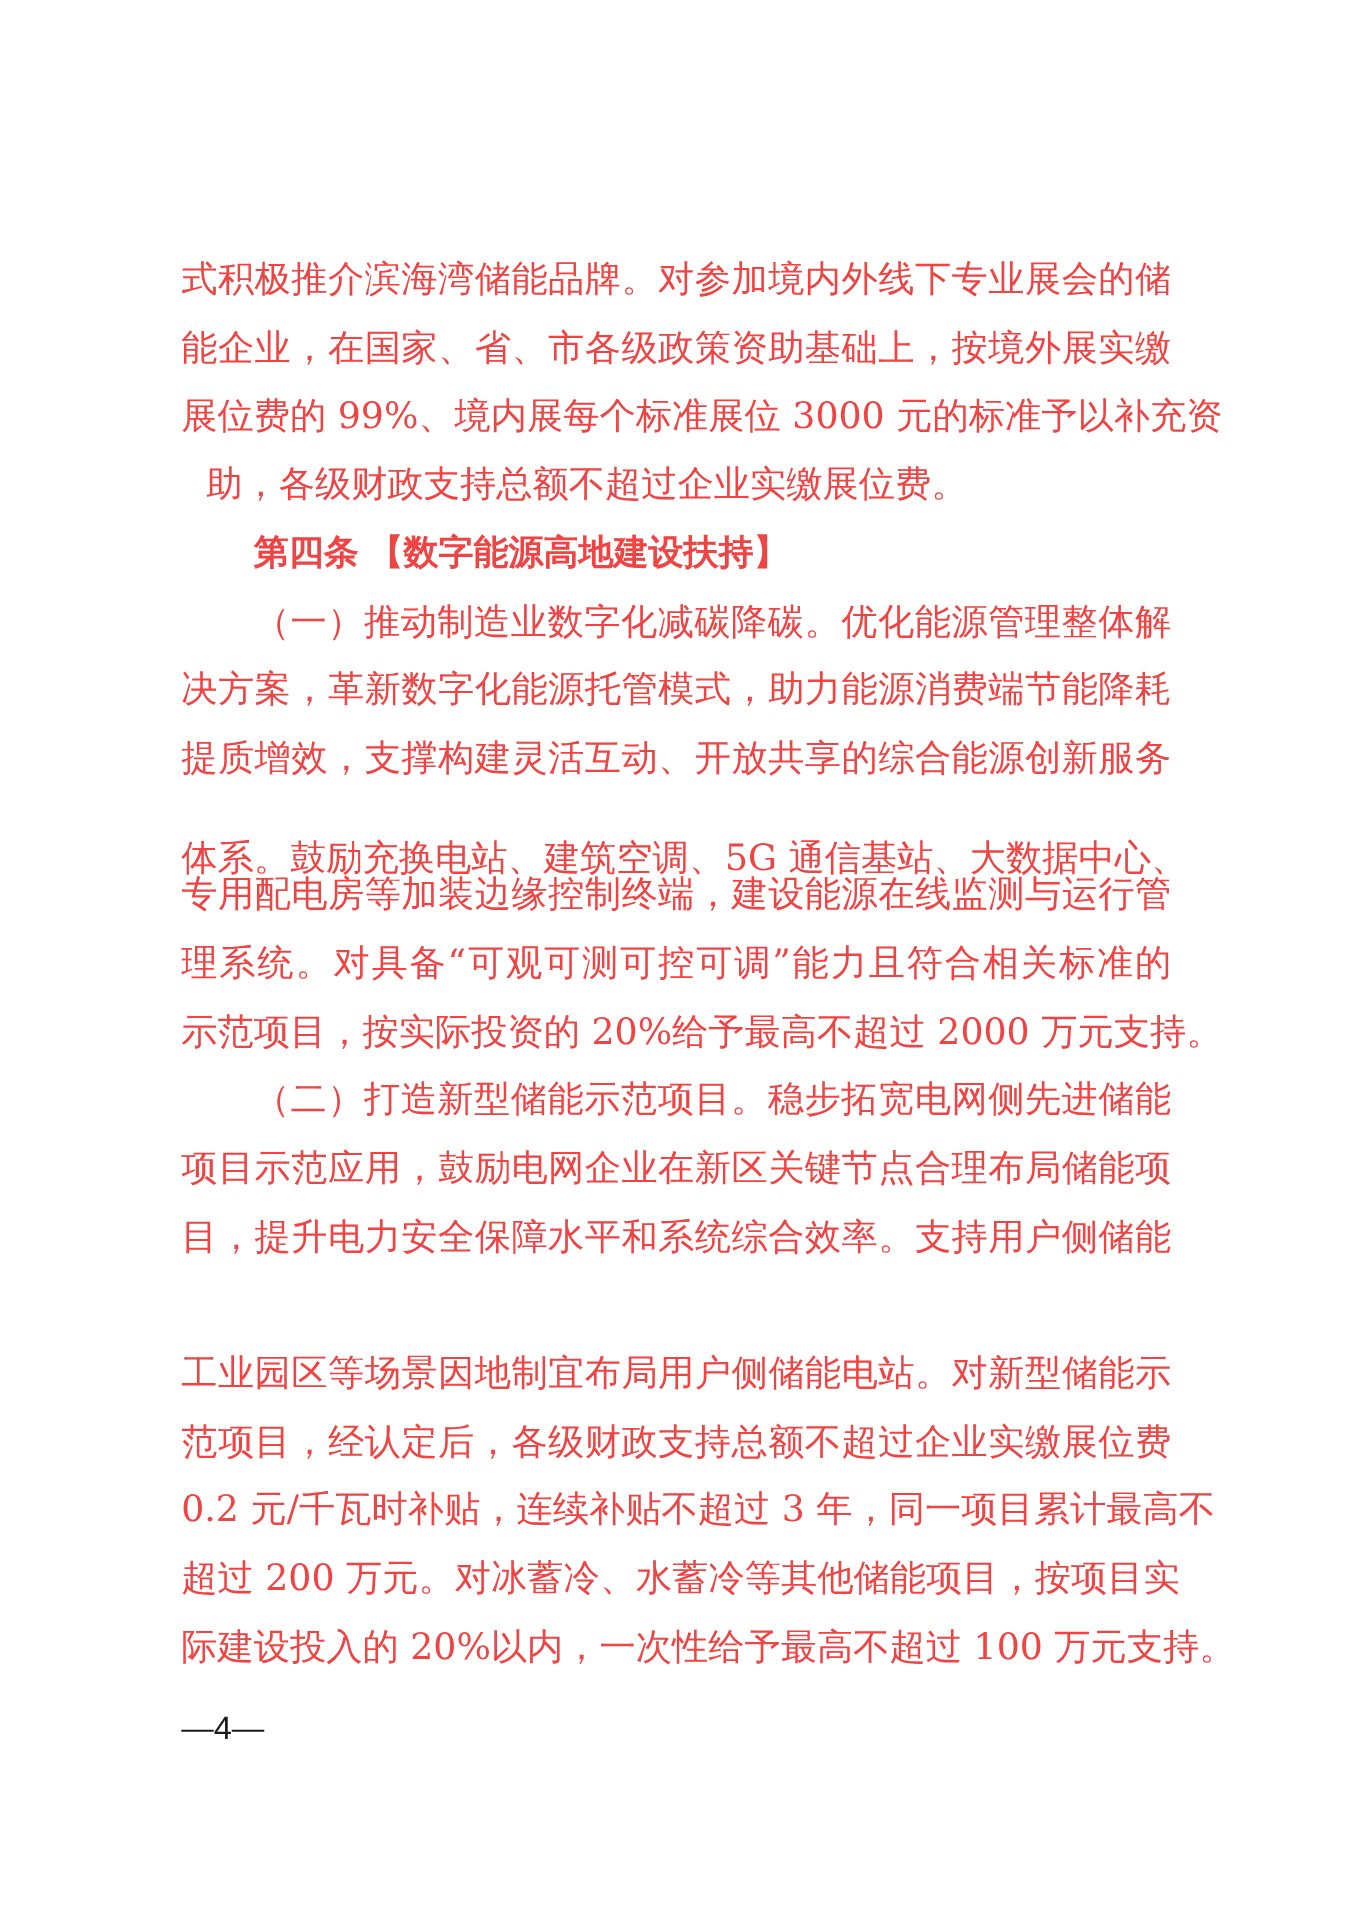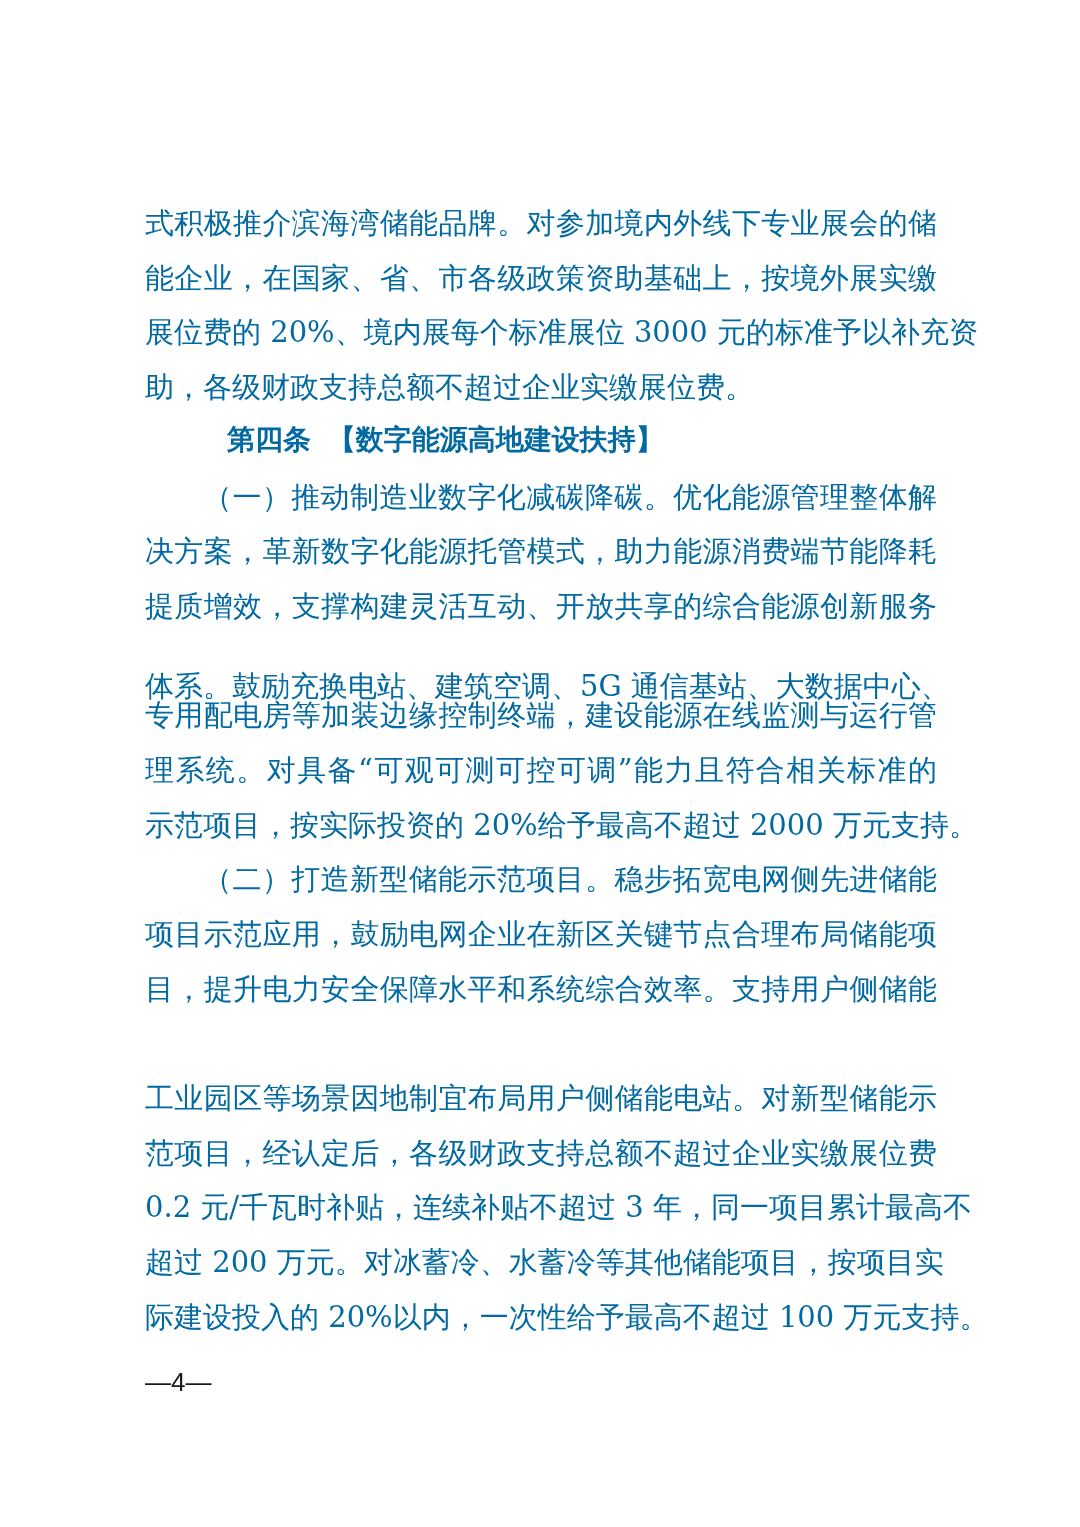--- a/index.html
+++ b/index.html
@@ -6,41 +6,41 @@
   body { width: 1080px; height: 1527px; position: relative; overflow: hidden; }
   .page { position: absolute; left: 0; top: 0; width: 1080px; height: 1527px; background: #fff; }
   .line {
     position: absolute;
     left: 145px;
     width: 792px;
     height: 40px;
     font-family: "DejaVu Serif", "Liberation Serif", serif;
     font-size: 29px;
     line-height: 40px;
-    color: #0369a1;
+    color: #ef4444;
     white-space: nowrap;
     text-align: justify;
     text-align-last: justify;
   }
-  .line.last { text-align-last: left; }
+  .line.last { text-align-last: left; margin-left: 20px; }
   .line.indent { left: 203px; width: 734px; }
-  .line.heading { font-family: Liberation Mono, monospace; font-weight: bold; text-align-last: left; font-size: 28px; margin-left: 24px; }
+  .line.heading { font-family: Liberation Sans, sans-serif; font-weight: bold; text-align-last: left; font-size: 28px; }
   .pagenum {
     position: absolute; left: 145px; top: 1367px;
     font-family: "Liberation Sans", "DejaVu Sans", sans-serif;
     font-size: 26px; color: #1a1a1a; letter-spacing: 0px;
   }
 </style>
 </head>
 <body>
 
 <div class="page">
   <div class="line" style="top:203px">式积极推介滨海湾储能品牌。对参加境内外线下专业展会的储</div>
   <div class="line" style="top:258px">能企业，在国家、省、市各级政策资助基础上，按境外展实缴</div>
-  <div class="line" style="top:312px">展位费的 20%、境内展每个标准展位 3000 元的标准予以补充资</div>
+  <div class="line" style="top:312px">展位费的 99%、境内展每个标准展位 3000 元的标准予以补充资</div>
   <div class="line last" style="top:367px">助，各级财政支持总额不超过企业实缴展位费。</div>
   <div class="line indent heading" style="top:422px">第四条 【数字能源高地建设扶持】</div>
   <div class="line" style="top:531px">决方案，革新数字化能源托管模式，助力能源消费端节能降耗</div>
   <div class="line indent" style="top:477px">（一）推动制造业数字化减碳降碳。优化能源管理整体解</div>
   <div class="line" style="top:586px">提质增效，支撑构建灵活互动、开放共享的综合能源创新服务</div>
   <div class="line" style="top:666px">体系。鼓励充换电站、建筑空调、5G 通信基站、大数据中心、</div>
   <div class="line" style="top:695px">专用配电房等加装边缘控制终端，建设能源在线监测与运行管</div>
   <div class="line" style="top:750px">理系统。对具备“可观可测可控可调”能力且符合相关标准的</div>
   <div class="line" style="top:805px">示范项目，按实际投资的 20%给予最高不超过 2000 万元支持。</div>
   <div class="line indent" style="top:859px">（二）打造新型储能示范项目。稳步拓宽电网侧先进储能</div>

